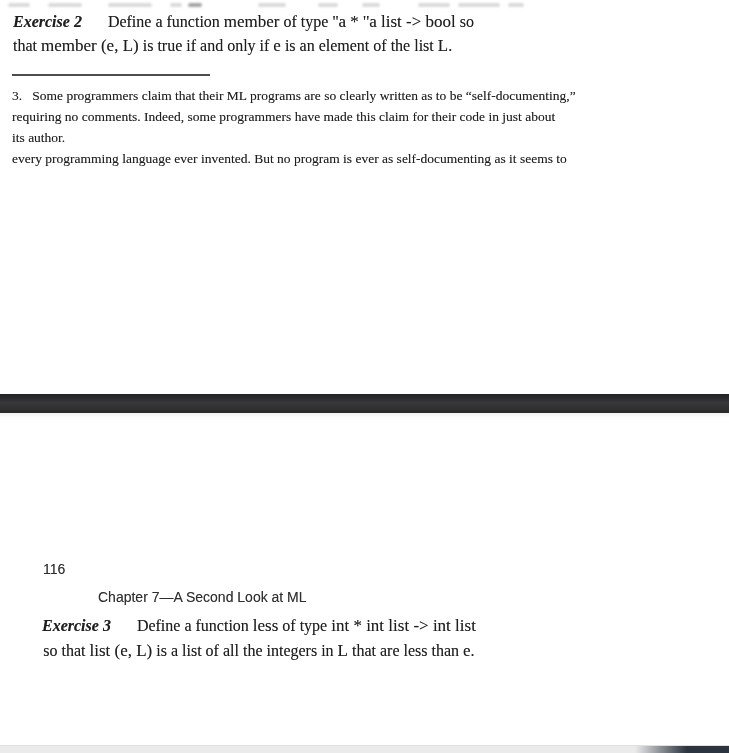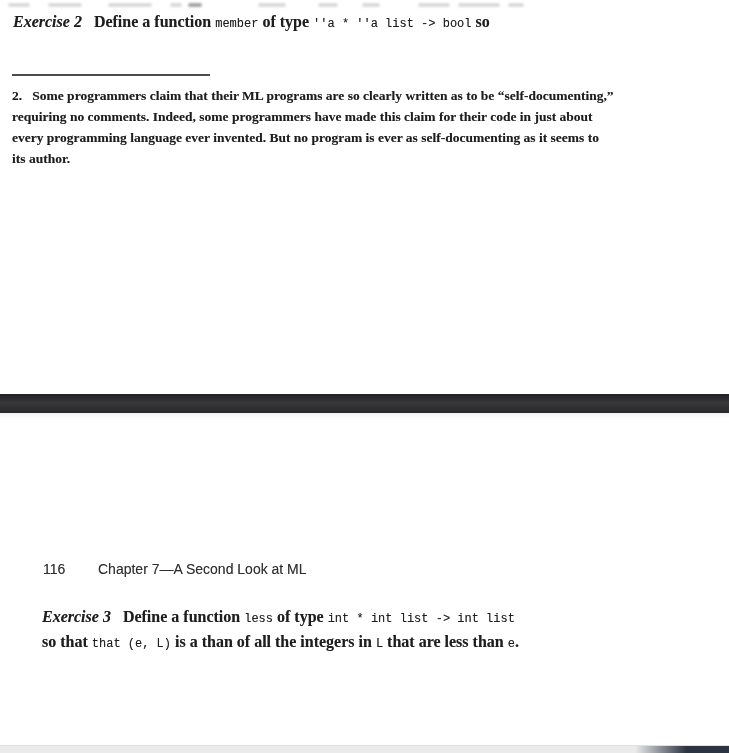--- a/index.html
+++ b/index.html
@@ -33,32 +33,32 @@
   .ex-block {
     position: absolute;
     font-size: 16px;
   }
   .ex-block .line {
     white-space: pre;
     line-height: 24px;
     height: 24px;
     text-shadow: 0 0 0.5px rgba(30,30,30,0.45);
   }
-  .ex-bottom .line { line-height: 17px; height: 25px; }
+  .ex-bottom .line { line-height: 36px; height: 25px; text-align: center; }
 
-  .seg-plain { font-family: "Liberation Serif", serif; font-weight: bold; }
+  .seg-plain { font-family: "Liberation Serif", serif; }
   .seg-code  {
-    font-family: Liberation Mono, monospace;
-    font-size: 12px;
+    font-family: Liberation Serif, serif;
+    font-size: 17px;
   }
   .seg-label {
     font-family: "Liberation Serif", serif;
     font-weight: bold;
     font-style: italic;
-    padding-right: 12px;
+    padding-right: 26px;
   }
 
   #ex2 { left: 13px; top: 10px; }
   #ex3 { left: 42px; top: 608px; }
   #ex4 { left: 42px; top: 676px; }
 
   
   .footnote-rule {
     position: absolute;
     left: 12px;
@@ -104,21 +104,21 @@
     left: 0;
     top: 561px;
     width: 729px;
     height: 18px;
     font-family: "Liberation Sans", sans-serif;
     font-size: 14px;
     color: #2e2e2e;
     text-shadow: 0 0 0.5px rgba(46,46,46,0.4);
   }
   .running-header .pagenum { position: absolute; left: 43px; }
-  .running-header .chapter { position: absolute; left: 98px; }
+  .running-header .chapter { position: absolute; left: 98px; margin-top: 28px; }
 
   
   .bottom-strip {
     position: absolute;
     left: 0;
     top: 745px;
     width: 729px;
     height: 8px;
     background: #ebebeb;
     border-top: 1px solid #e0e0e0;
@@ -145,41 +145,42 @@
   <div class="remnant dark" style="left:188px;width:14px;"></div>
   <div class="remnant" style="left:258px;width:28px;"></div>
   <div class="remnant" style="left:318px;width:20px;"></div>
   <div class="remnant" style="left:362px;width:18px;"></div>
   <div class="remnant" style="left:418px;width:32px;"></div>
   <div class="remnant" style="left:458px;width:42px;"></div>
   <div class="remnant" style="left:508px;width:16px;"></div>
 
   <div id="ex2" class="ex-block">
       <div class="line"><span class="seg-label">Exercise 2</span><span class="seg-plain">Define a function </span><span class="seg-code">member</span><span class="seg-plain"> of type </span><span class="seg-code">''a * ''a list -&gt; bool</span><span class="seg-plain"> so</span></div>
+      <div class="line"><span class="seg-plain">that </span><span class="seg-code">member (e, L)</span><span class="seg-plain"> is true if and only if </span><span class="seg-code">e</span><span class="seg-plain"> is an element of the list </span><span class="seg-code">L</span><span class="seg-plain">.</span></div>
     </div>
 
   <div class="footnote-rule"></div>
   <div class="footnote">
-      <div class="line"><span class="seg-plain">2.   Some programmers claim that their ML programs are so clearly written as to be “self-documenting,”</span></div>
+      <div class="line"><span class="seg-plain">3.   Some programmers claim that their ML programs are so clearly written as to be “self-documenting,”</span></div>
       <div class="line"><span class="seg-plain">requiring no comments. Indeed, some programmers have made this claim for their code in just about</span></div>
+      <div class="line"><span class="seg-plain">its author.</span></div>
       <div class="line"><span class="seg-plain">every programming language ever invented. But no program is ever as self-documenting as it seems to</span></div>
-      <div class="line"><span class="seg-plain">its author.</span></div>
     </div>
 
   <div class="divider-band"></div>
   <div class="divider-fade"></div>
 
   <div class="running-header">
     <span class="pagenum">116</span>
     <span class="chapter">Chapter 7—A Second Look at ML</span>
   </div>
 
   <div id="ex3" class="ex-block ex-bottom">
       <div class="line"><span class="seg-label">Exercise 3</span><span class="seg-plain">Define a function </span><span class="seg-code">less</span><span class="seg-plain"> of type </span><span class="seg-code">int * int list -&gt; int list</span></div>
-      <div class="line"><span class="seg-plain">so that </span><span class="seg-code">that (e, L)</span><span class="seg-plain"> is a than of all the integers in </span><span class="seg-code">L</span><span class="seg-plain"> that are less than </span><span class="seg-code">e</span><span class="seg-plain">.</span></div>
+      <div class="line"><span class="seg-plain">so that </span><span class="seg-code">list (e, L)</span><span class="seg-plain"> is a list of all the integers in </span><span class="seg-code">L</span><span class="seg-plain"> that are less than </span><span class="seg-code">e</span><span class="seg-plain">.</span></div>
     </div>
 
   <div id="ex4" class="ex-block ex-bottom">
     </div>
 
   <div class="bottom-strip">
     <div class="bottom-corner-dark"></div>
   </div>
 
 </div>

